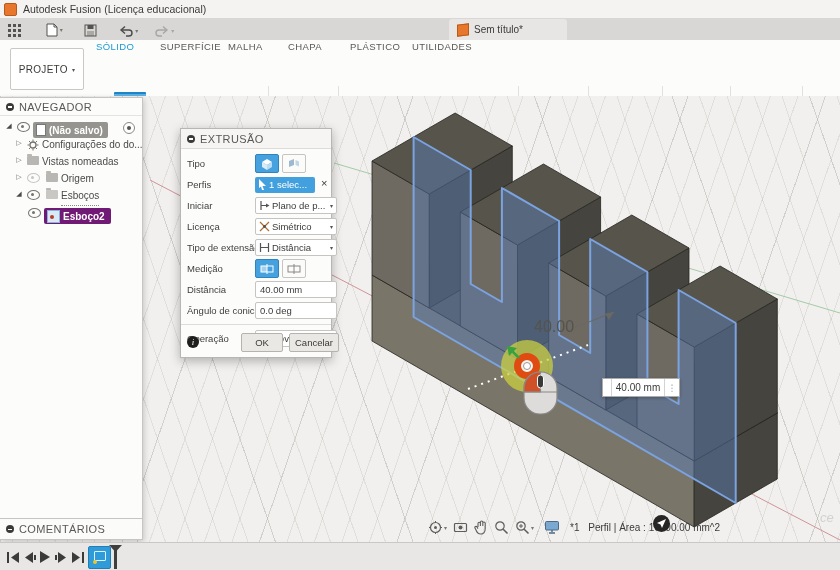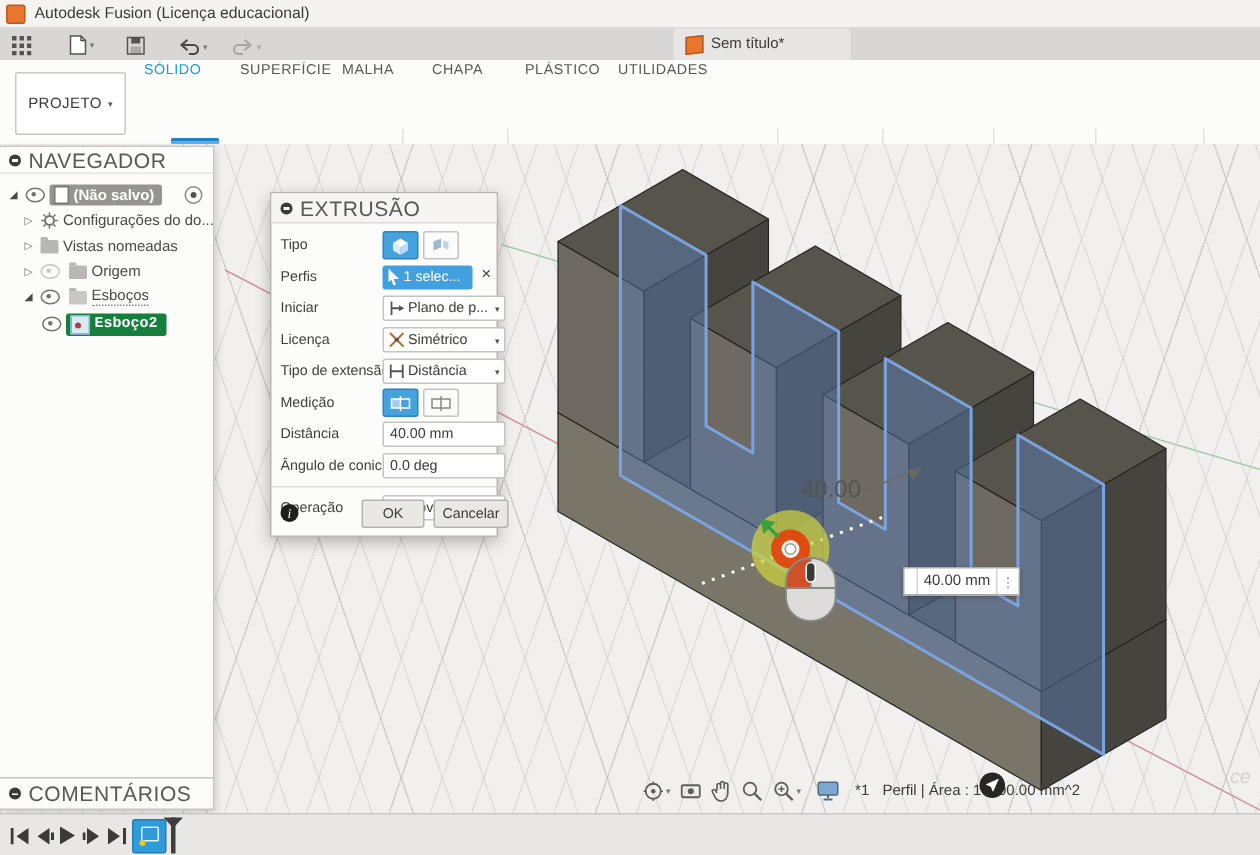--- a/index.html
+++ b/index.html
@@ -63,30 +63,30 @@
   .vt{display:flex;align-items:center;}
   .vtcaret{font-size:6px;color:#777;margin-left:1px;}
   #status{font-size:10px;color:#3a3a38;white-space:nowrap;margin-left:4px;}
   #badge{left:653px;top:419px;width:17px;height:17px;border-radius:50%;background:#27262425;background:#272624;display:flex;align-items:center;justify-content:center;}
   #watermark{left:820px;top:414px;font-size:13px;color:#d2d1ce;font-style:italic;}
   
   #navpal{left:0;top:97px;width:143px;height:443px;background:#fcfcfb;border:1px solid #c6c5c2;border-left:none;box-sizing:border-box;box-shadow:1px 2px 6px rgba(0,0,0,.18);}
   #navhead{height:17px;display:flex;align-items:center;border-bottom:1px solid #e4e3e0;}
   .paldot{width:8px;height:8px;border-radius:50%;background:#3a3a38;margin:0 5px 0 6px;position:relative;}
   .paldot::after{content:"";position:absolute;left:2px;top:3.5px;width:4px;height:1.5px;background:#fff;}
-  .palttl{font-size:14px;color:#5a5855;letter-spacing:.4px;text-align:center;}
-  .trow{position:absolute;left:0;width:143px;height:16px;display:flex;align-items:center;}
+  .palttl{font-size:11px;color:#5a5855;letter-spacing:.4px;text-align:center;}
+  .trow{position:absolute;left:0;width:143px;height:16px;display:flex;}
   .caret-e{font-size:7px;color:#4a4a48;width:10px;text-align:center;}
   .caret-c{font-size:7px;color:#6a6865;width:10px;text-align:center;}
   .eye{width:11px;height:8px;border:1px solid #76746f;border-radius:50%;position:relative;margin:0 3px;flex:none;}
   .eye::after{content:"";position:absolute;left:3px;top:2px;width:3px;height:3px;border-radius:50%;background:#76746f;}
   .eye.dim{opacity:.4;}
   .tlabel{font-size:10px;color:#4a4a48;white-space:nowrap;overflow:hidden;}
   .pill-gray{background:#96948f;color:#fff;font-weight:bold;border-radius:2px;padding:1px 5px 1px 3px;display:flex;align-items:center;}
-  .pill-blue{background:#15803d;color:#fff;font-weight:bold;border-radius:2px;padding:1px 6px 1px 3px;display:flex;align-items:center;font-family:Liberation Mono, monospace;}
+  .pill-blue{background:#701a75;color:#fff;font-weight:bold;border-radius:2px;padding:1px 6px 1px 3px;display:flex;align-items:center;}
   .pagemini{width:8px;height:10px;background:#fff;border:1px solid #777;margin-right:3px;}
   .radio{position:absolute;right:8px;width:10px;height:10px;border:1px solid #8a8885;border-radius:50%;background:#fff;}
   .radio::after{content:"";position:absolute;left:2.5px;top:2.5px;width:4px;height:4px;border-radius:50%;background:#55534f;}
   .foldr{width:12px;height:9px;position:relative;margin:0 3px;flex:none;background:#b9b7b3;border-radius:1px;}
   .foldr::before{content:"";position:absolute;left:0;top:-2px;width:5px;height:2px;background:#b9b7b3;border-radius:1px 1px 0 0;}
   .sk2icon{width:11px;height:11px;background:#d9eaf7;border:1px solid #8ab4d8;position:relative;margin-right:3px;}
   .sk2icon::after{content:"";position:absolute;left:2px;top:4px;width:4px;height:4px;border-radius:50%;background:#c0392b;}
   #comments{left:0;top:518px;width:143px;height:22px;background:#fbfbfa;border:1px solid #c6c5c2;border-left:none;box-sizing:border-box;display:flex;align-items:center;}
   
   #dialog{left:180px;top:128px;width:152px;height:230px;background:#fcfcfb;border:1px solid #b8b6b2;box-shadow:0 3px 10px rgba(0,0,0,.28);box-sizing:border-box;}

